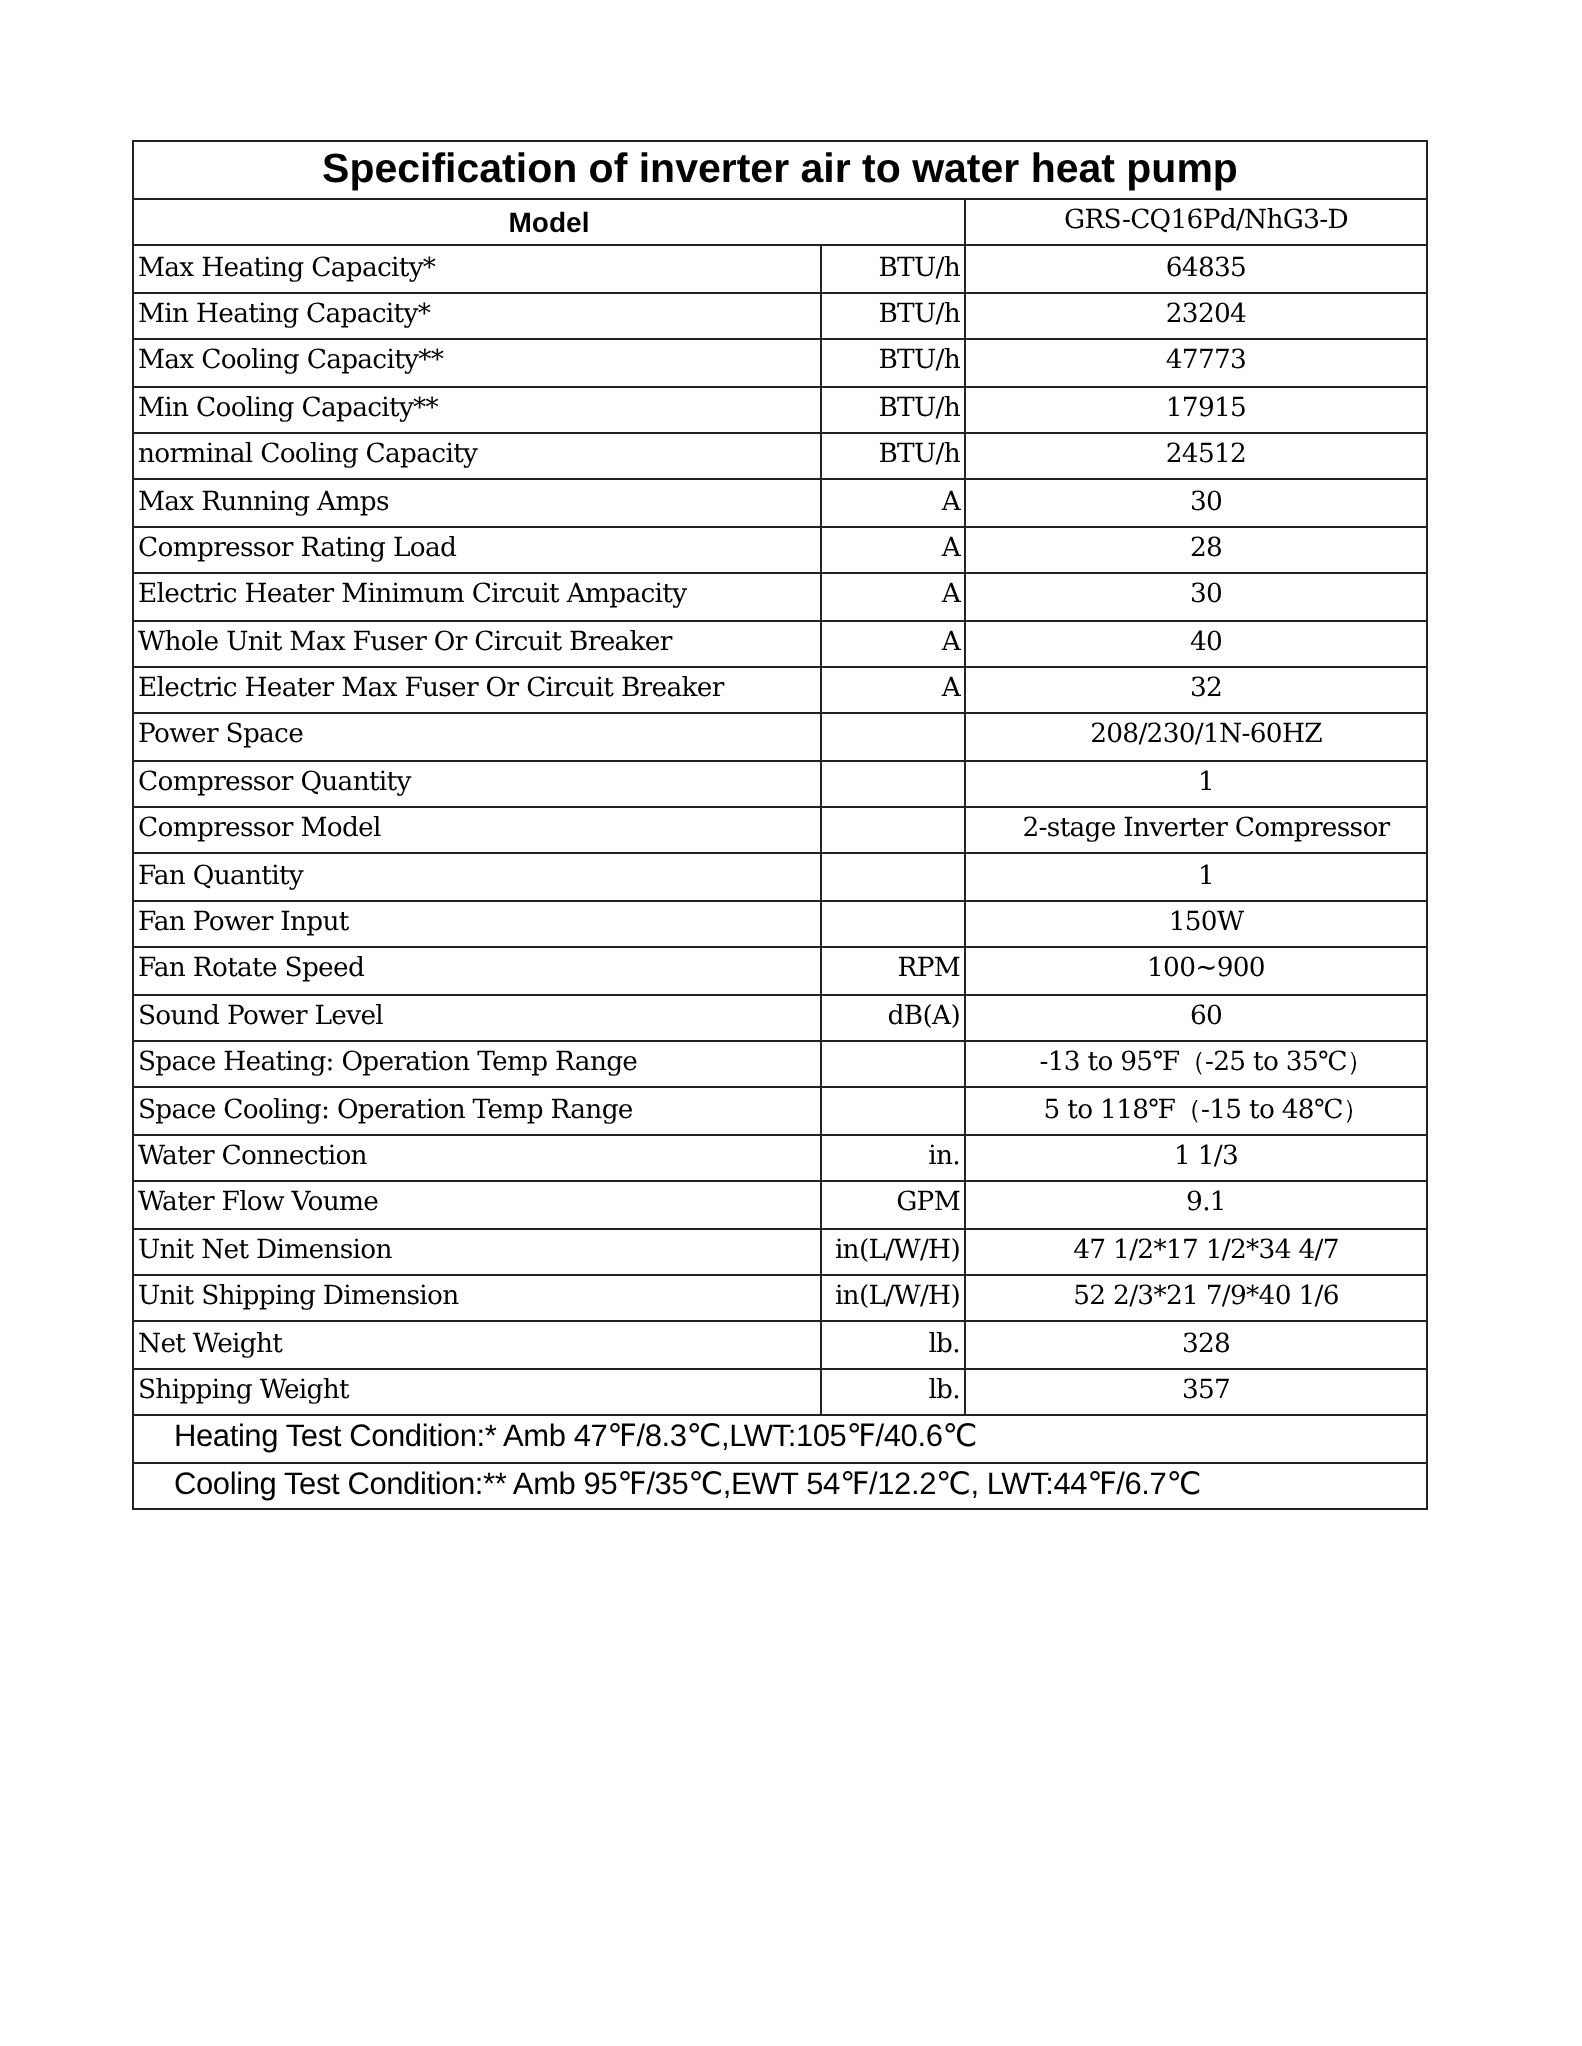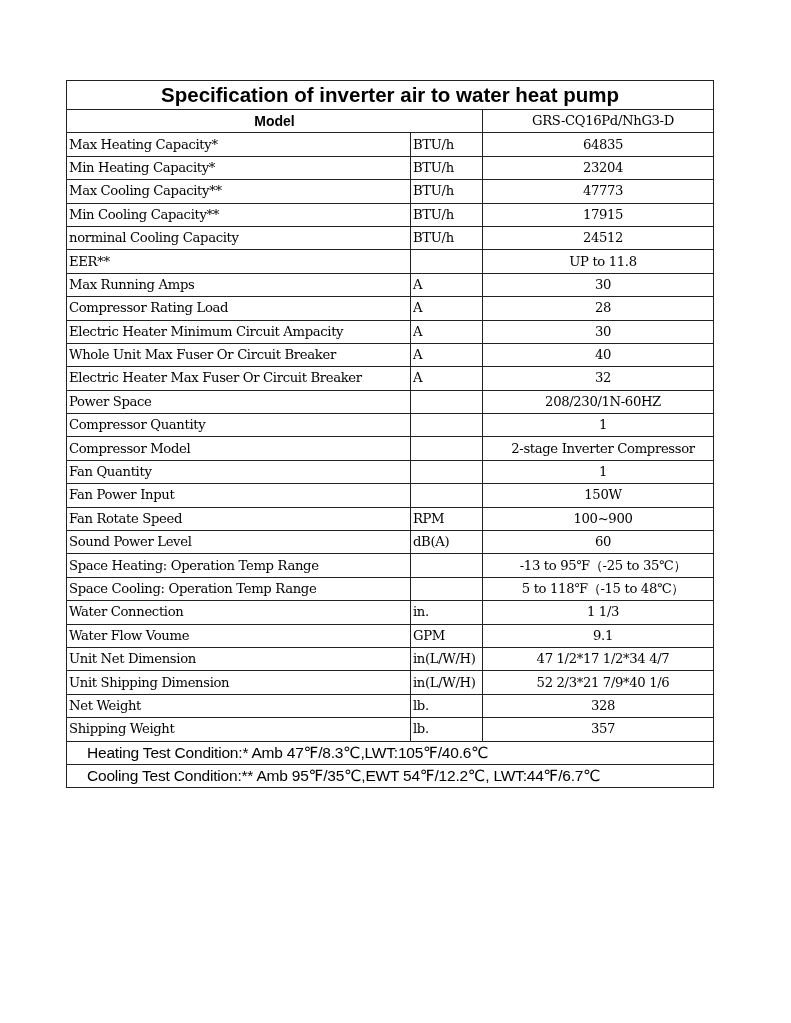--- a/index.html
+++ b/index.html
@@ -12,39 +12,39 @@
     }
     .page {
       position: relative;
       width: 791px;
       height: 1023px;
       background: #ffffff;
     }
     table.spec {
       position: absolute;
       left: 66px;
-      top: 80px;
+      top: 70px;
       width: 647px;
       border-collapse: collapse;
       table-layout: fixed;
       color: #000;
     }
     table.spec td {
       border: 1px solid #222;
       padding: 0 2px;
       height: 22.4px;
       line-height: 22px;
       font-family: "DejaVu Serif", "Liberation Serif", serif;
       font-size: 13.2px;
       white-space: nowrap;
       overflow: hidden;
       letter-spacing: -0.35px;
     }
     table.spec td.param { text-align: left; margin-top: 15px; }
-    table.spec td.unit { text-align: left; }
+    table.spec td.unit { text-align: right; }
     table.spec td.val { text-align: center; padding-left: 12px; }
     table.spec tr.title td {
       height: 28px;
       line-height: 28px;
       font-family: "Liberation Sans", "DejaVu Sans", sans-serif;
       font-weight: bold;
       font-size: 20.5px;
       text-align: center;
       letter-spacing: 0;
     }
@@ -105,25 +105,20 @@
           <td class="param">Min Cooling Capacity**</td>
           <td class="unit">BTU/h</td>
           <td class="val">17915</td>
         </tr>
         <tr>
           <td class="param">norminal Cooling Capacity</td>
           <td class="unit">BTU/h</td>
           <td class="val">24512</td>
         </tr>
         <tr>
-          <td class="param">EER**</td>
-          <td class="unit"></td>
-          <td class="val">UP to 11.8</td>
-        </tr>
-        <tr>
           <td class="param">Max Running Amps</td>
           <td class="unit">A</td>
           <td class="val">30</td>
         </tr>
         <tr>
           <td class="param">Compressor Rating Load</td>
           <td class="unit">A</td>
           <td class="val">28</td>
         </tr>
         <tr>

